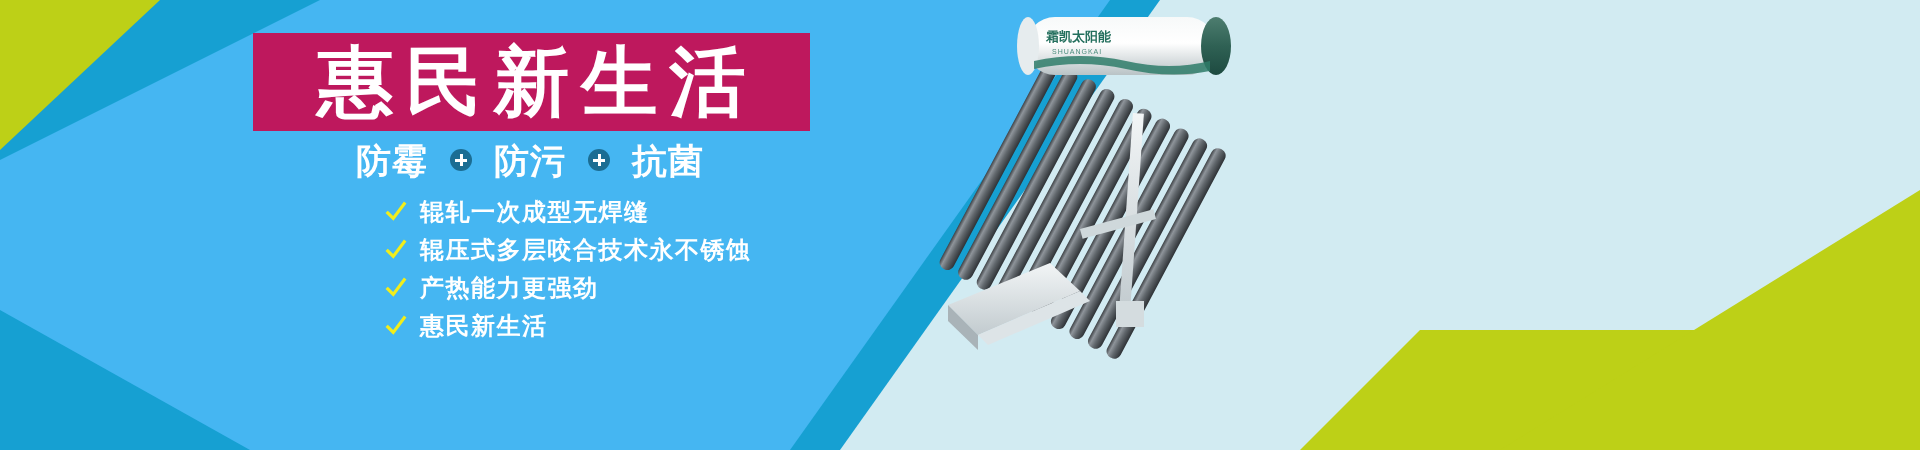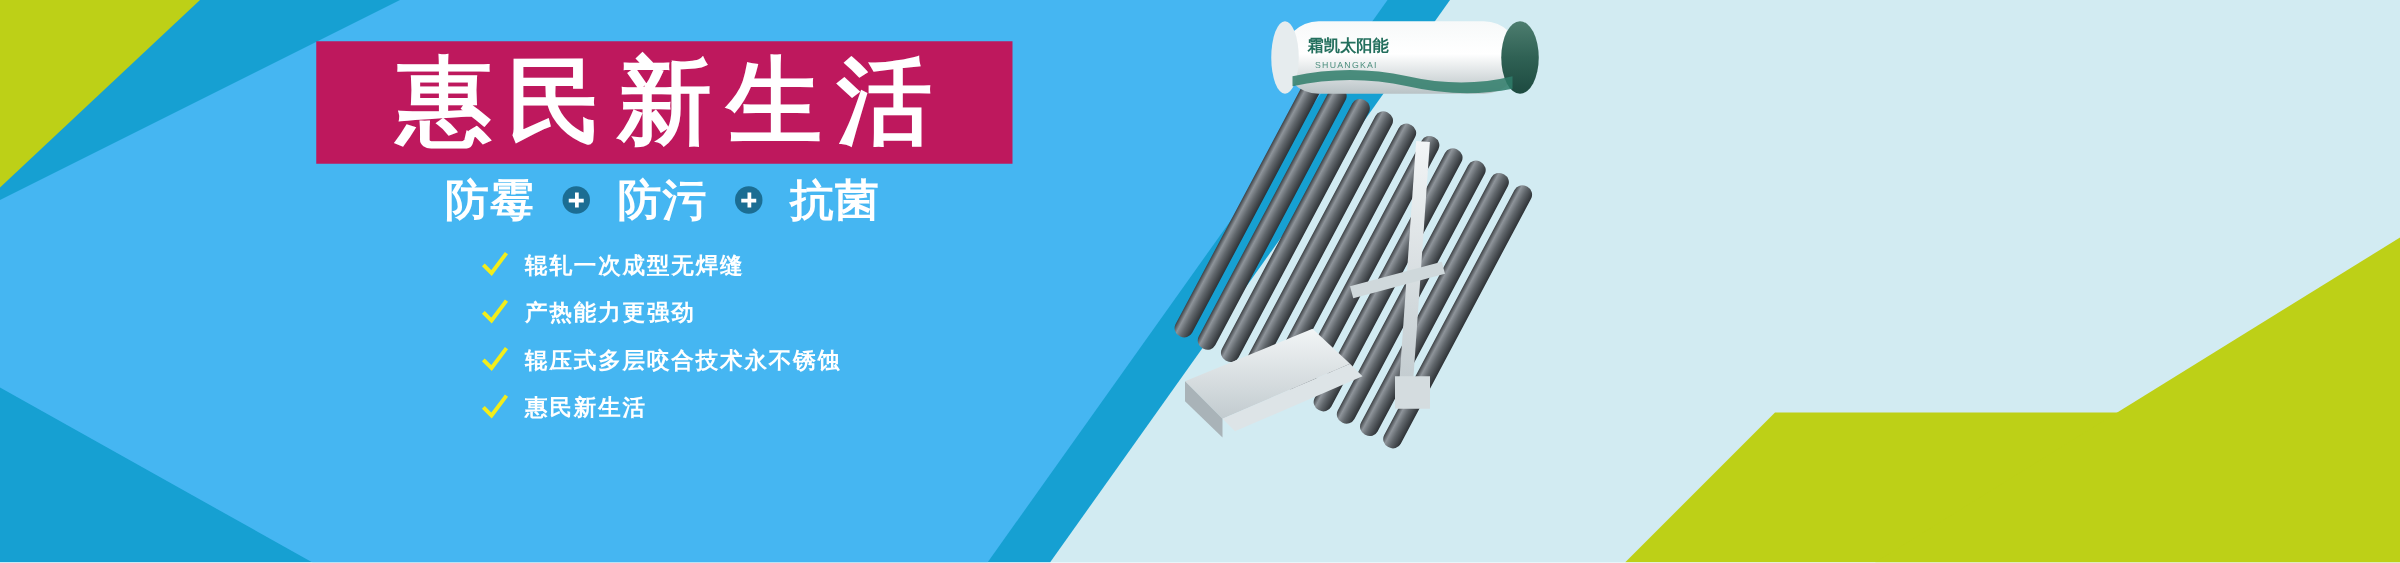--- a/index.html
+++ b/index.html
@@ -92,21 +92,21 @@
   .feature-row {
     display: flex;
     align-items: center;
     height: 32px;
     gap: 13px;
     white-space: nowrap;
   }
   .check-icon { width: 22px; height: 22px; flex: 0 0 auto; display: block; }
   .feature-label {
     color: #ffffff;
-    font-size: 18px;
+    font-size: 24px;
     font-weight: bold;
     letter-spacing: 1.5px;
     line-height: 1;
   }
 
   
   .product { position: absolute; left: 930px; top: 5px; width: 380px; height: 365px; }
 </style>
 </head>
 <body>
@@ -140,28 +140,28 @@
       <svg class="check-icon" viewBox="0 0 24 24">
         <path d="M3 13 L9 19 L21 3" fill="none" stroke="#f2ed1b" stroke-width="3.4" stroke-linecap="square" stroke-linejoin="miter"></path>
       </svg>
       <span class="feature-label">辊轧一次成型无焊缝</span>
     </div>
 
     <div class="feature-row">
       <svg class="check-icon" viewBox="0 0 24 24">
         <path d="M3 13 L9 19 L21 3" fill="none" stroke="#f2ed1b" stroke-width="3.4" stroke-linecap="square" stroke-linejoin="miter"></path>
       </svg>
+      <span class="feature-label">辊压式多层咬合技术永不锈蚀</span>
+    </div>
+
+    <div class="feature-row">
+      <svg class="check-icon" viewBox="0 0 24 24">
+        <path d="M3 13 L9 19 L21 3" fill="none" stroke="#f2ed1b" stroke-width="3.4" stroke-linecap="square" stroke-linejoin="miter"></path>
+      </svg>
       <span class="feature-label">产热能力更强劲</span>
-    </div>
-
-    <div class="feature-row">
-      <svg class="check-icon" viewBox="0 0 24 24">
-        <path d="M3 13 L9 19 L21 3" fill="none" stroke="#f2ed1b" stroke-width="3.4" stroke-linecap="square" stroke-linejoin="miter"></path>
-      </svg>
-      <span class="feature-label">辊压式多层咬合技术永不锈蚀</span>
     </div>
 
 
     <div class="feature-row">
       <svg class="check-icon" viewBox="0 0 24 24">
         <path d="M3 13 L9 19 L21 3" fill="none" stroke="#f2ed1b" stroke-width="3.4" stroke-linecap="square" stroke-linejoin="miter"></path>
       </svg>
       <span class="feature-label">惠民新生活</span>
     </div>
 

